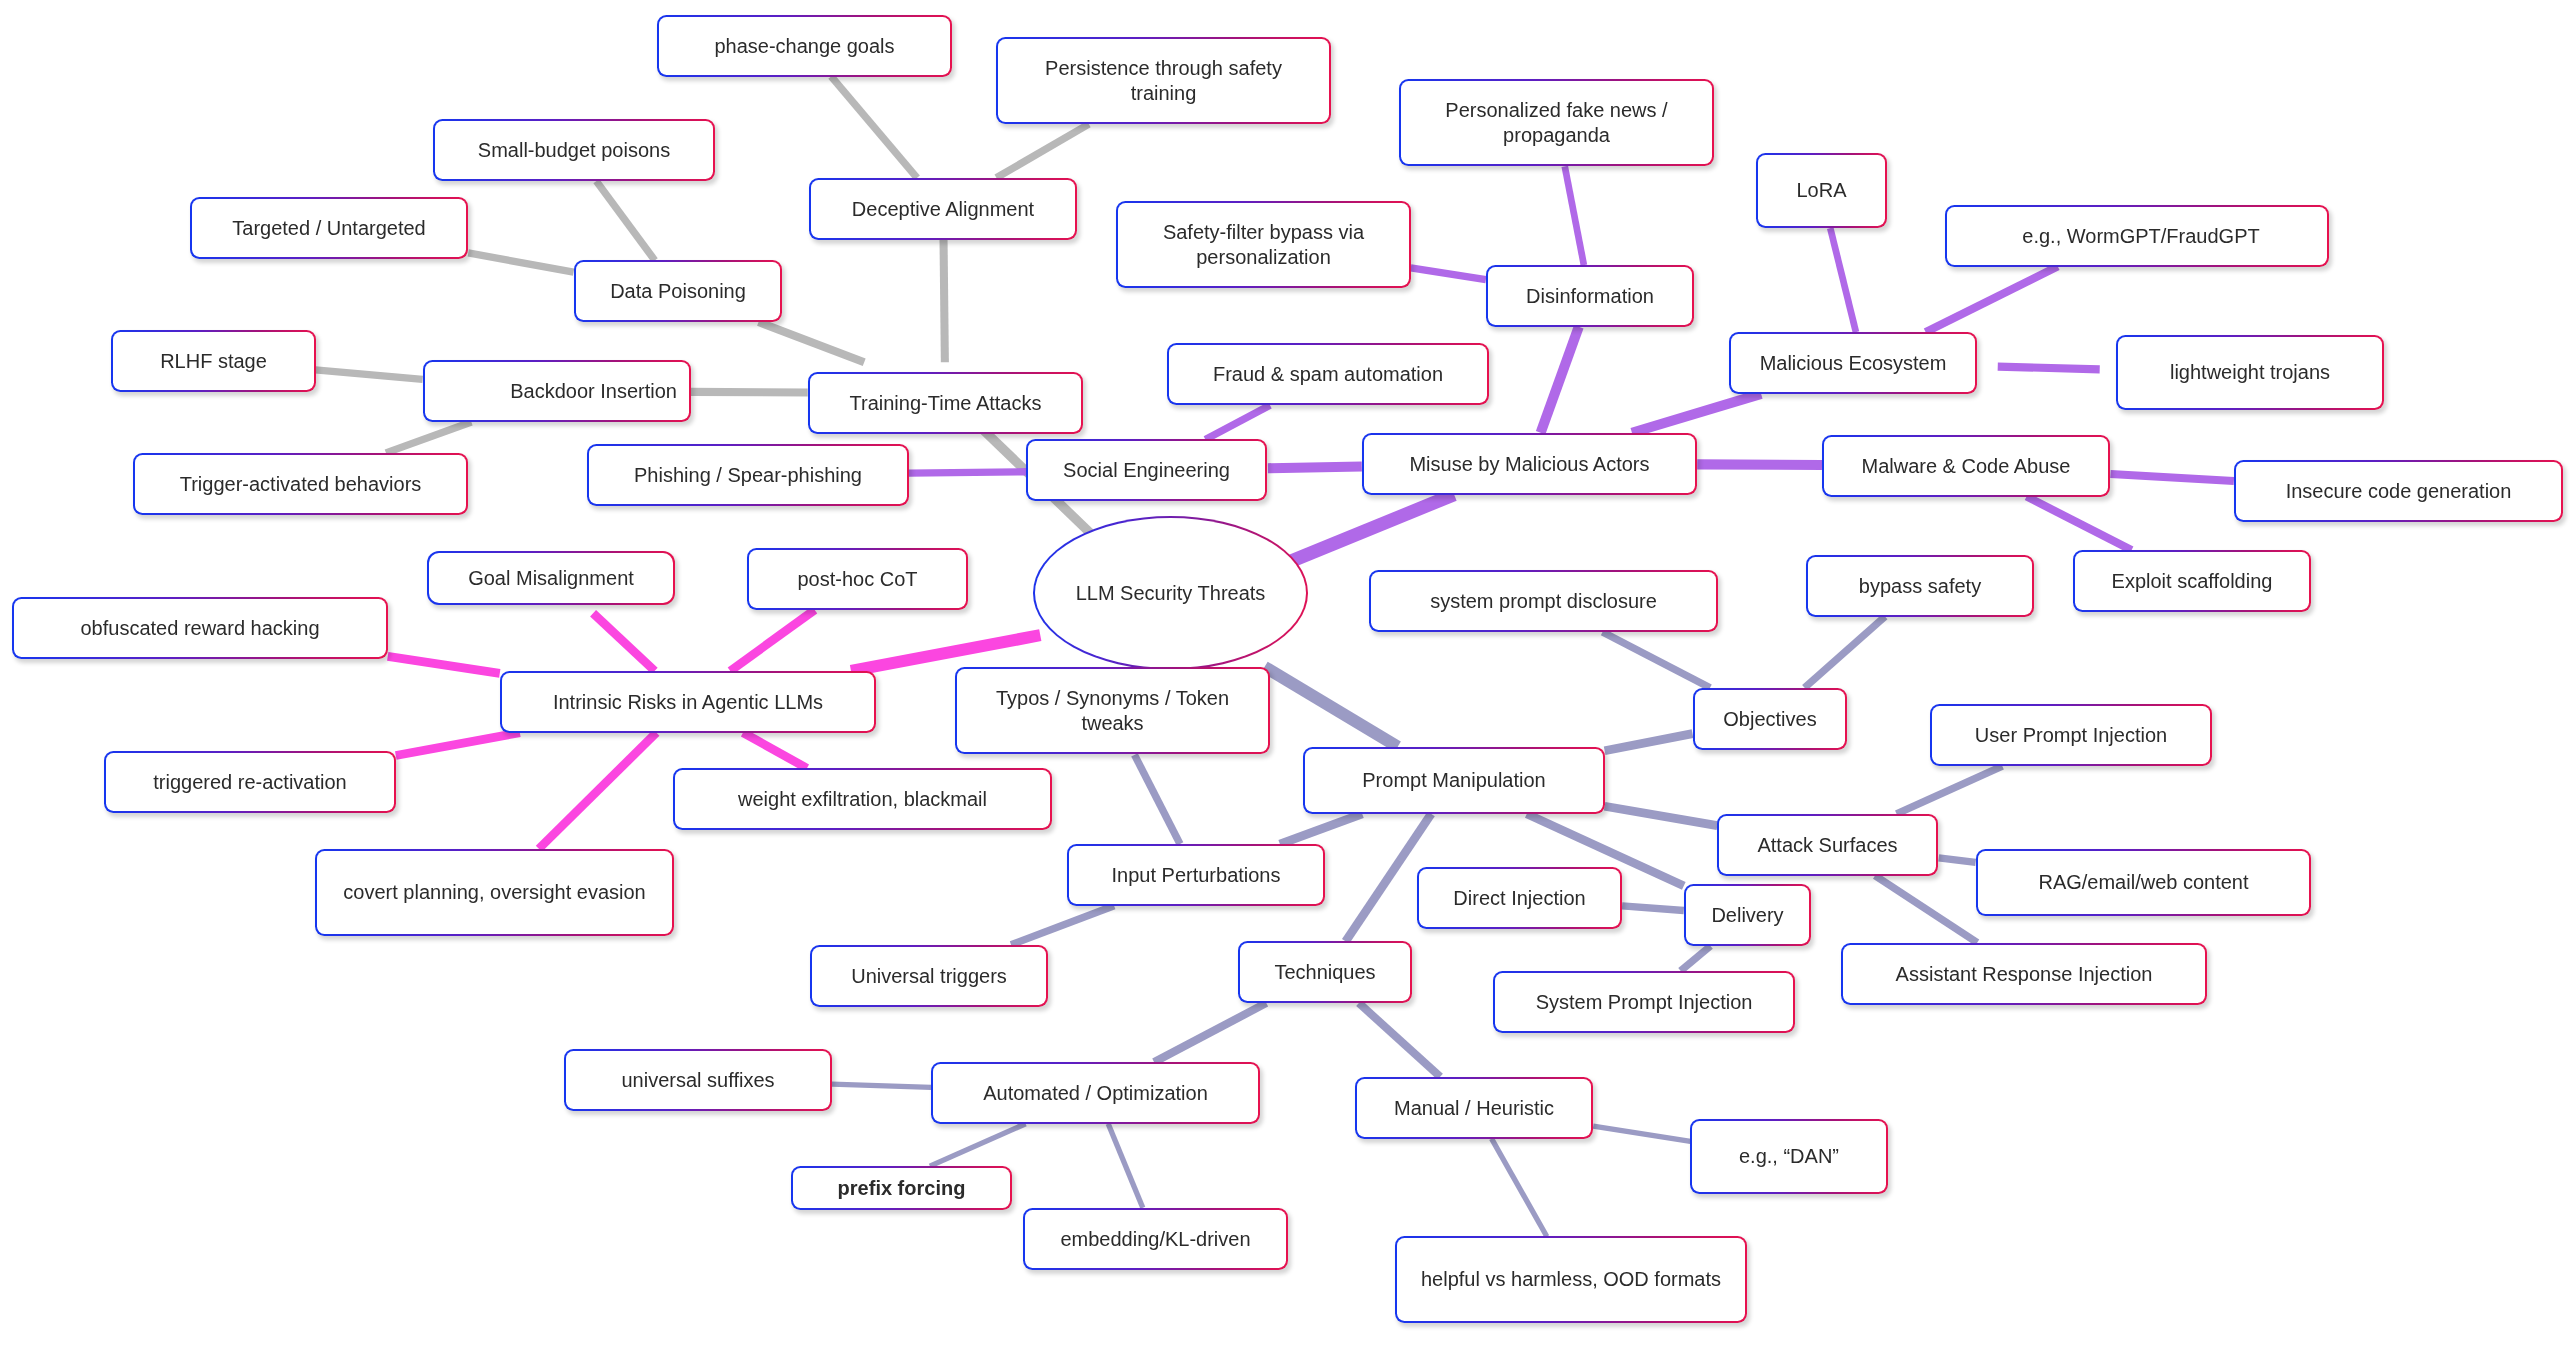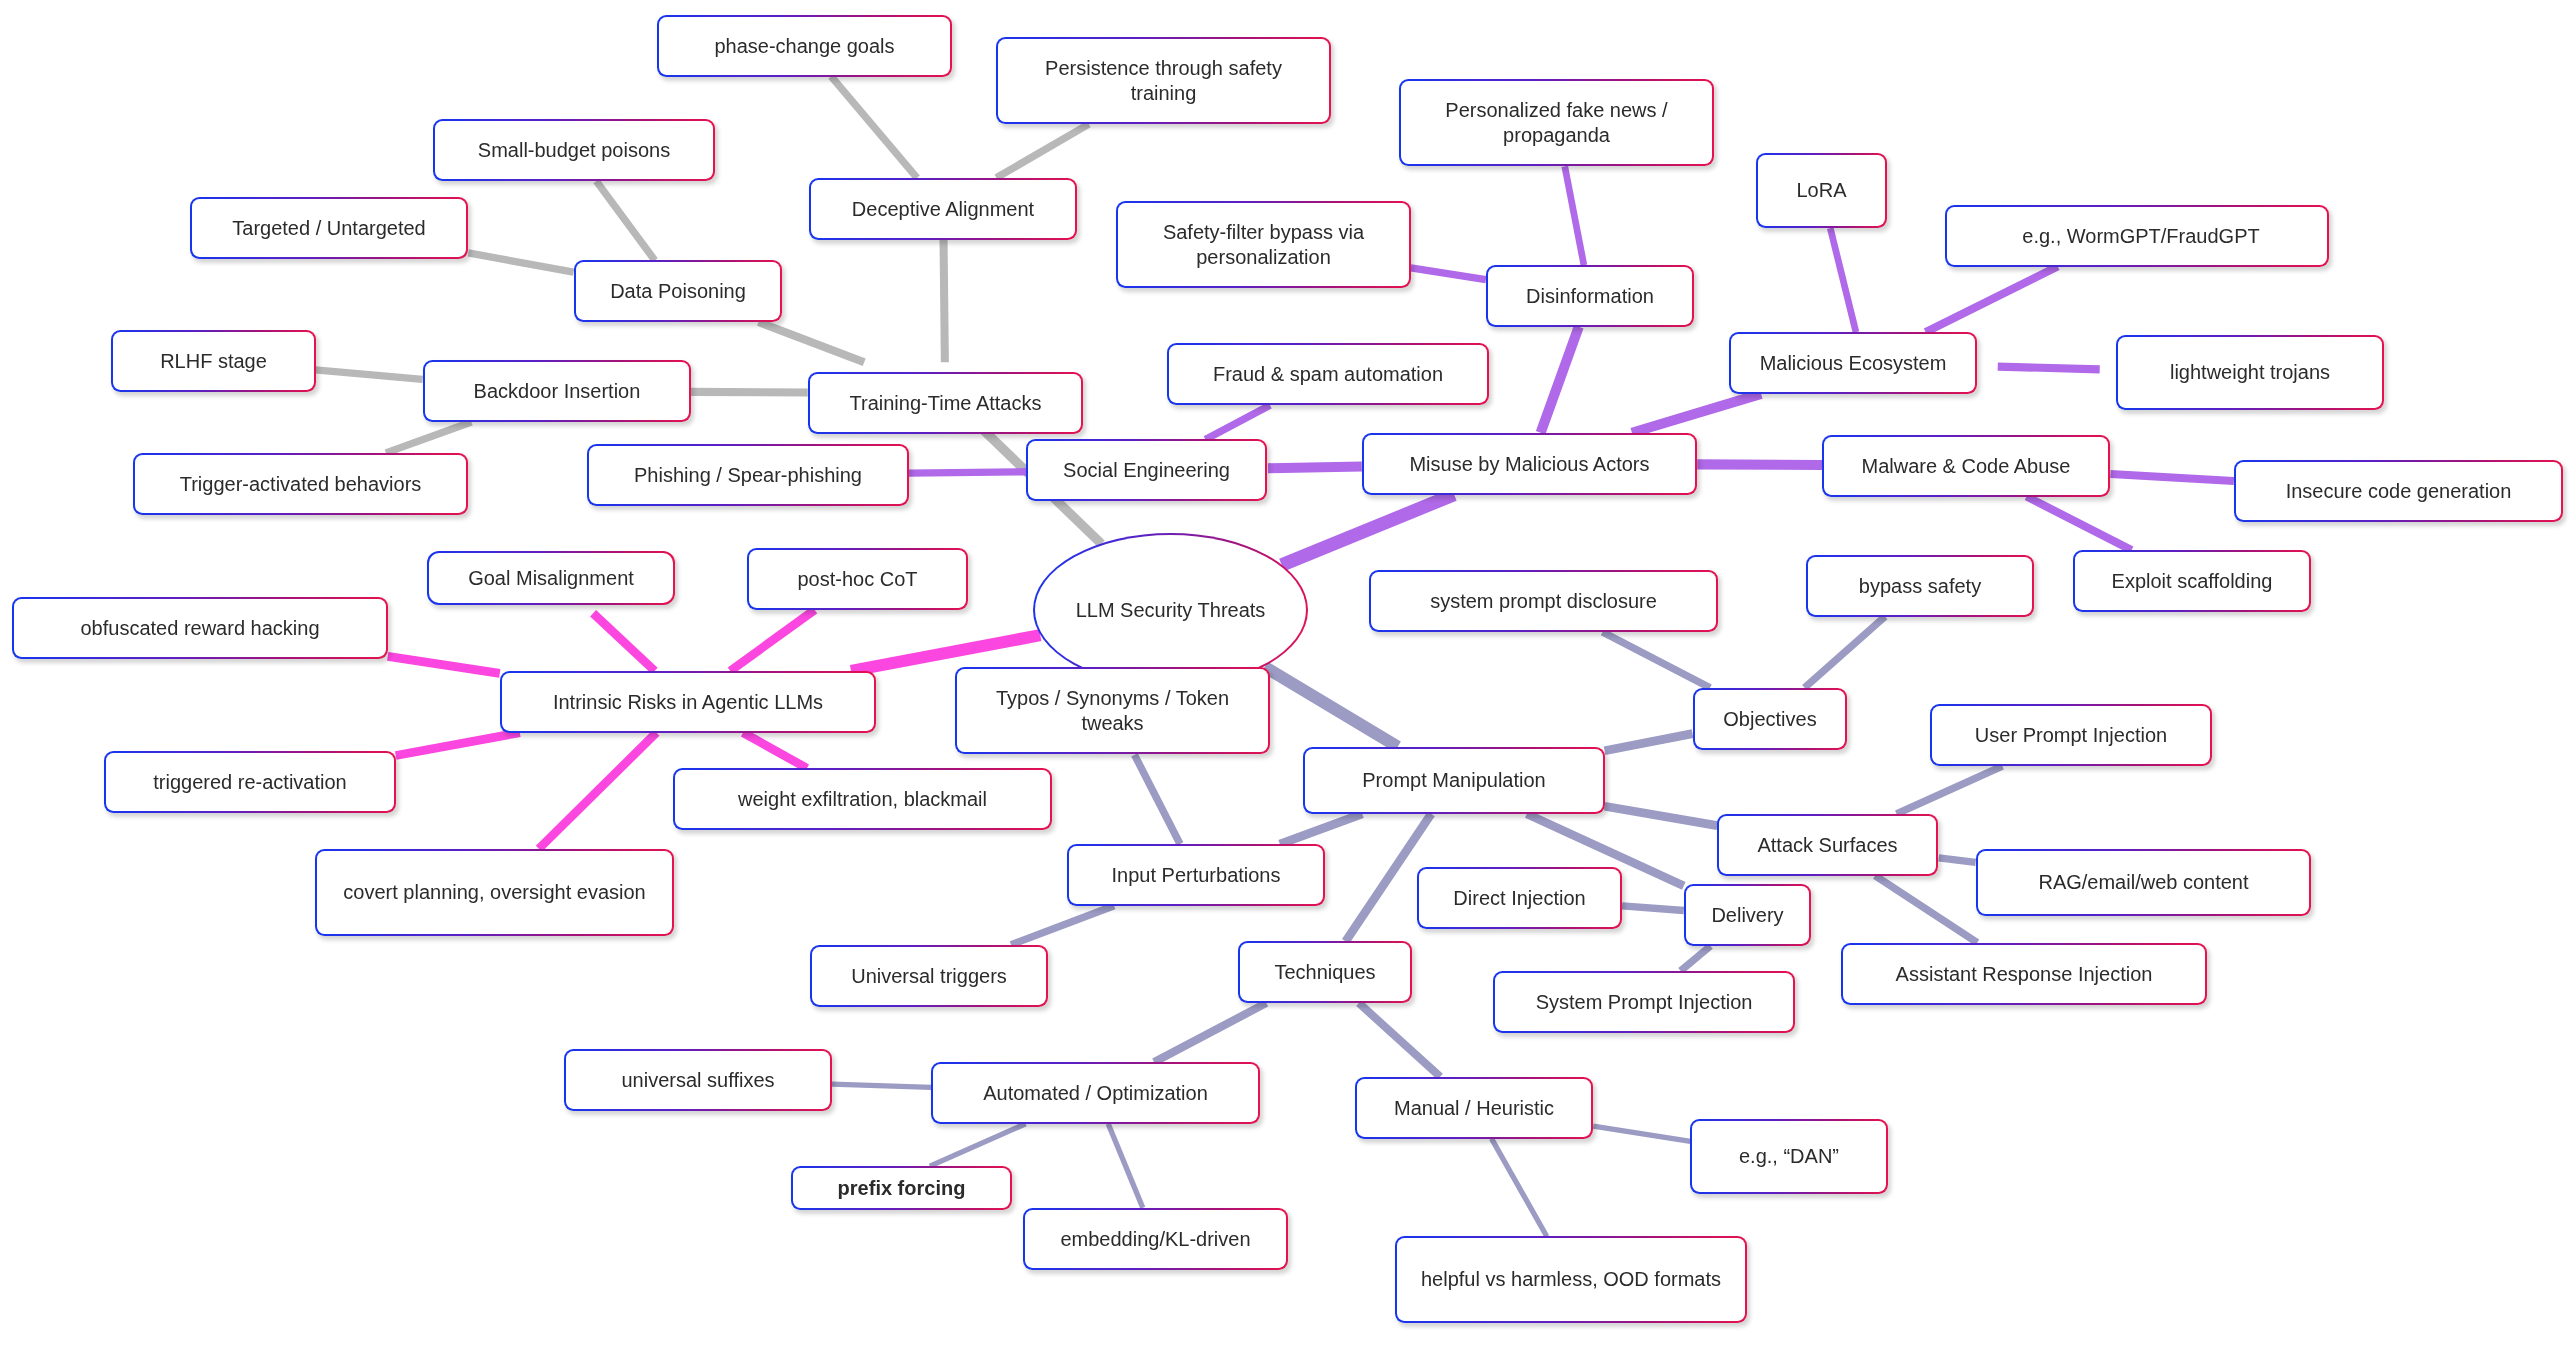--- a/index.html
+++ b/index.html
@@ -110,36 +110,36 @@
       <line x1="2133.4335664335663" y1="1213" x2="2005.881118881119" y2="1403" stroke="#9b9bc4" stroke-width="13" stroke-linecap="butt"></line>
       <line x1="1887.6" y1="1495" x2="1720.4" y2="1583" stroke="#9b9bc4" stroke-width="12" stroke-linecap="butt"></line>
       <line x1="1388" y1="1620.7369308600337" x2="1240" y2="1615.7453625632377" stroke="#9b9bc4" stroke-width="8" stroke-linecap="butt"></line>
       <line x1="1528.832258064516" y1="1675" x2="1386.167741935484" y2="1738" stroke="#9b9bc4" stroke-width="8" stroke-linecap="butt"></line>
       <line x1="1651.9723502304148" y1="1675" x2="1703.5276497695852" y2="1800" stroke="#9b9bc4" stroke-width="8" stroke-linecap="butt"></line>
       <line x1="2025.6683168316831" y1="1495" x2="2146.831683168317" y2="1605" stroke="#9b9bc4" stroke-width="12" stroke-linecap="butt"></line>
       <line x1="2375" y1="1678.5691489361702" x2="2520" y2="1701.090425531915" stroke="#9b9bc4" stroke-width="8" stroke-linecap="butt"></line>
       <line x1="2223.453307392996" y1="1697" x2="2305.826848249027" y2="1843" stroke="#9b9bc4" stroke-width="8" stroke-linecap="butt"></line>
     </svg>
   <div id="node-layer">
-      <div class="node central" style="left: 1033px; top: 533px; width: 275px; height: 154px;">
+      <div class="node central" style="left: 1033px; top: 516px; width: 275px; height: 154px;">
         <span class="label">LLM Security Threats</span>
       </div>
       <div class="node" style="left: 808px; top: 372px; width: 275px; height: 62px;">
         <span class="label">Training-Time Attacks</span>
       </div>
       <div class="node" style="left: 574px; top: 260px; width: 208px; height: 62px;">
         <span class="label">Data Poisoning</span>
       </div>
       <div class="node" style="left: 190px; top: 197px; width: 278px; height: 62px;">
         <span class="label">Targeted / Untargeted</span>
       </div>
       <div class="node" style="left: 433px; top: 119px; width: 282px; height: 62px;">
         <span class="label">Small-budget poisons</span>
       </div>
-      <div class="node" style="left: 423px; top: 360px; width: 268px; height: 62px;">
+      <div class="node" style="left: 423px; top: 360px; width: 268px; height: 62px; justify-content: flex-end;">
         <span class="label">Backdoor Insertion</span>
       </div>
       <div class="node" style="left: 111px; top: 330px; width: 205px; height: 62px;">
         <span class="label">RLHF stage</span>
       </div>
       <div class="node" style="left: 133px; top: 453px; width: 335px; height: 62px;">
         <span class="label">Trigger-activated behaviors</span>
       </div>
       <div class="node" style="left: 809px; top: 178px; width: 268px; height: 62px;">
         <span class="label">Deceptive Alignment</span>

